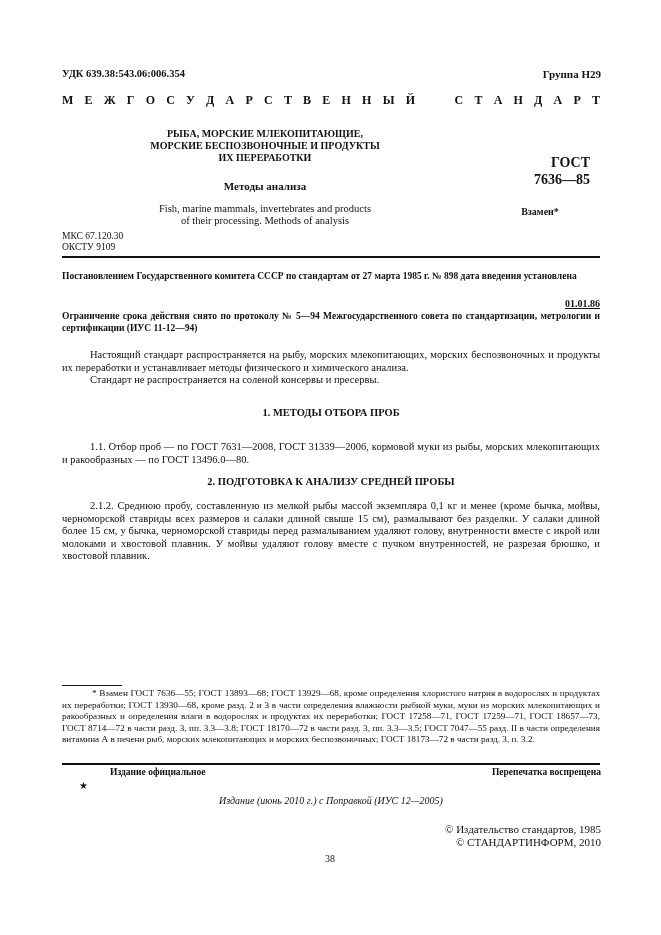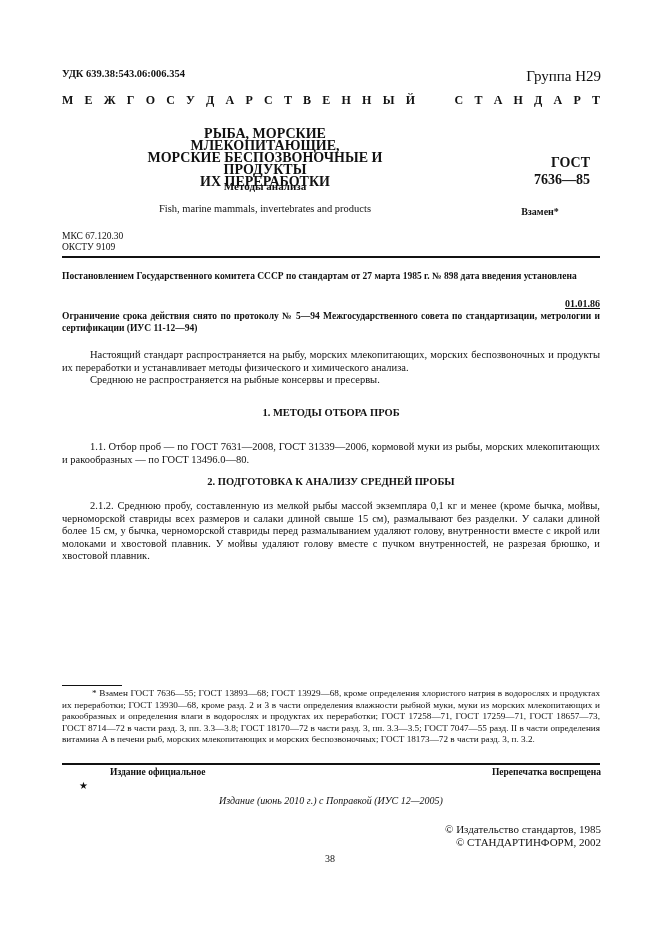--- a/index.html
+++ b/index.html
@@ -1,26 +1,26 @@
 <!DOCTYPE html>
 <html><head>
 <meta charset="utf-8">
 <style>
   html, body { margin: 0; padding: 0; background: #ffffff; }
   body { width: 661px; height: 935px; position: relative; overflow: hidden;
          font-family: "Liberation Serif", "DejaVu Serif", serif; color: #111; }
   .abs { position: absolute; }
   .b { font-weight: bold; }
   .udk { left: 62px; top: 68px; font-size: 10.5px; font-weight: bold; }
-  .group { right: 60px; top: 68px; font-size: 15px; font-weight: normal; }
+  .group { right: 60px; top: 68px; font-size: 11px; font-weight: bold; }
   .banner { left: 62px; top: 93px; width: 538px; font-size: 12px; font-weight: bold;
             display: flex; justify-content: space-between; }
   .banner span { display: inline-block; }
   .title-block { left: 130px; top: 128px; width: 270px; text-align: center;
-                 font-size: 14px; font-weight: bold; line-height: 12px; }
+                 font-size: 10px; font-weight: bold; line-height: 12px; }
   .subtitle { left: 130px; top: 180px; width: 270px; text-align: center; font-size: 11px; font-weight: bold; }
   .english { left: 130px; top: 203px; width: 270px; text-align: center; font-size: 10.5px; line-height: 12px; }
   .gost-box { left: 490px; top: 154px; width: 100px; text-align: right; font-size: 14px; font-weight: bold; line-height: 17px; }
   .replaces { left: 490px; top: 206px; width: 100px; text-align: center; font-size: 10px; font-weight: bold; }
   .mks { left: 62px; top: 231px; font-size: 9.5px; line-height: 11px; }
   .rule { left: 62px; width: 538px; background: #111; }
   .decree { left: 62px; top: 270px; width: 538px; font-size: 9.5px; font-weight: bold; line-height: 12px; text-align: justify; }
   .date { right: 61px; top: 298px; font-size: 10px; font-weight: bold; text-decoration: underline; }
   .limit { left: 62px; top: 310px; width: 538px; font-size: 9.5px; font-weight: bold; line-height: 12px; text-align: justify; }
   .para { left: 62px; width: 538px; font-size: 10.5px; line-height: 12.6px; text-align: justify; }
@@ -74,20 +74,21 @@
   </div>
 
 <div class="abs title-block">
   <div>РЫБА, МОРСКИЕ МЛЕКОПИТАЮЩИЕ,</div>
   <div>МОРСКИЕ БЕСПОЗВОНОЧНЫЕ И ПРОДУКТЫ</div>
   <div>ИХ ПЕРЕРАБОТКИ</div>
 </div>
 <div class="abs subtitle">Методы анализа</div>
 <div class="abs english">
   <div>Fish, marine mammals, invertebrates and products</div>
+  <div>of their processing. Methods of analysis</div>
 </div>
 
 <div class="abs gost-box">
   <div>ГОСТ</div>
   <div>7636—85</div>
 </div>
 <div class="abs replaces">Взамен*</div>
 
 <div class="abs mks">
   <div>МКС 67.120.30</div>
@@ -95,21 +96,21 @@
 </div>
 
 <div class="abs rule" style="top:256px;height:2px;"></div>
 
 <div class="abs decree">Постановлением Государственного комитета СССР по стандартам от 27 марта 1985 г. № 898 дата введения установлена</div>
 <div class="abs date">01.01.86</div>
 <div class="abs limit">Ограничение срока действия снято по протоколу № 5—94 Межгосударственного совета по стандартизации, метрологии и сертификации (ИУС 11-12—94)</div>
 
 <div class="abs para" style="top:349px;">
   <p>Настоящий стандарт распространяется на рыбу, морских млекопитающих, морских беспозвоночных и продукты их переработки и устанавливает методы физического и химического анализа.</p>
-  <p>Среднюю не распространяется на рыбные консервы и пресервы.</p>
+  <p>Стандарт не распространяется на соленой консервы и пресервы.</p>
 </div>
 
 <div class="abs heading" style="top:407px;">1. МЕТОДЫ ОТБОРА ПРОБ</div>
 <div class="abs para" style="top:441px;">
   <p>1.1. Отбор проб — по ГОСТ 7631—2008, ГОСТ 31339—2006, кормовой муки из рыбы, морских млекопитающих и ракообразных — по ГОСТ 13496.0—80.</p>
 </div>
 
 <div class="abs heading" style="top:476px;">2. ПОДГОТОВКА К АНАЛИЗУ СРЕДНЕЙ ПРОБЫ</div>
 <div class="abs para" style="top:500px;">
   <p>2.1.2. Среднюю пробу, составленную из мелкой рыбы массой экземпляра 0,1 кг и менее (кроме бычка, мойвы, черноморской ставриды всех размеров и салаки длиной свыше 15 см), размалывают без разделки. У салаки длиной более 15 см, у бычка, черноморской ставриды перед размалыванием удаляют голову, внутренности вместе с икрой или молоками и хвостовой плавник. У мойвы удаляют голову вместе с пучком внутренностей, не разрезая брюшко, и хвостовой плавник.</p>
@@ -120,15 +121,15 @@
   <p>* Взамен ГОСТ 7636—55; ГОСТ 13893—68; ГОСТ 13929—68, кроме определения хлористого натрия в водорослях и продуктах их переработки; ГОСТ 13930—68, кроме разд. 2 и 3 в части определения влажности рыбной муки, муки из морских млекопитающих и ракообразных и определения влаги в водорослях и продуктах их переработки; ГОСТ 17258—71, ГОСТ 17259—71, ГОСТ 18657—73, ГОСТ 8714—72 в части разд. 3, пп. 3.3—3.8; ГОСТ 18170—72 в части разд. 3, пп. 3.3—3.5; ГОСТ 7047—55 разд. II в части определения витамина А в печени рыб, морских млекопитающих и морских беспозвоночных; ГОСТ 18173—72 в части разд. 3, п. 3.2.</p>
 </div>
 
 <div class="abs rule" style="top:763px;height:2px;"></div>
 <div class="abs official">Издание официальное</div>
 <div class="abs star">★</div>
 <div class="abs reprint">Перепечатка воспрещена</div>
 <div class="abs edition">Издание (июнь 2010 г.) с Поправкой (ИУС 12—2005)</div>
 <div class="abs copy">
   <div>© Издательство стандартов, 1985</div>
-  <div>© СТАНДАРТИНФОРМ, 2002</div>
+  <div>© СТАНДАРТИНФОРМ, 2010</div>
 </div>
 <div class="abs pagenum">38</div>
 
 </body></html>

